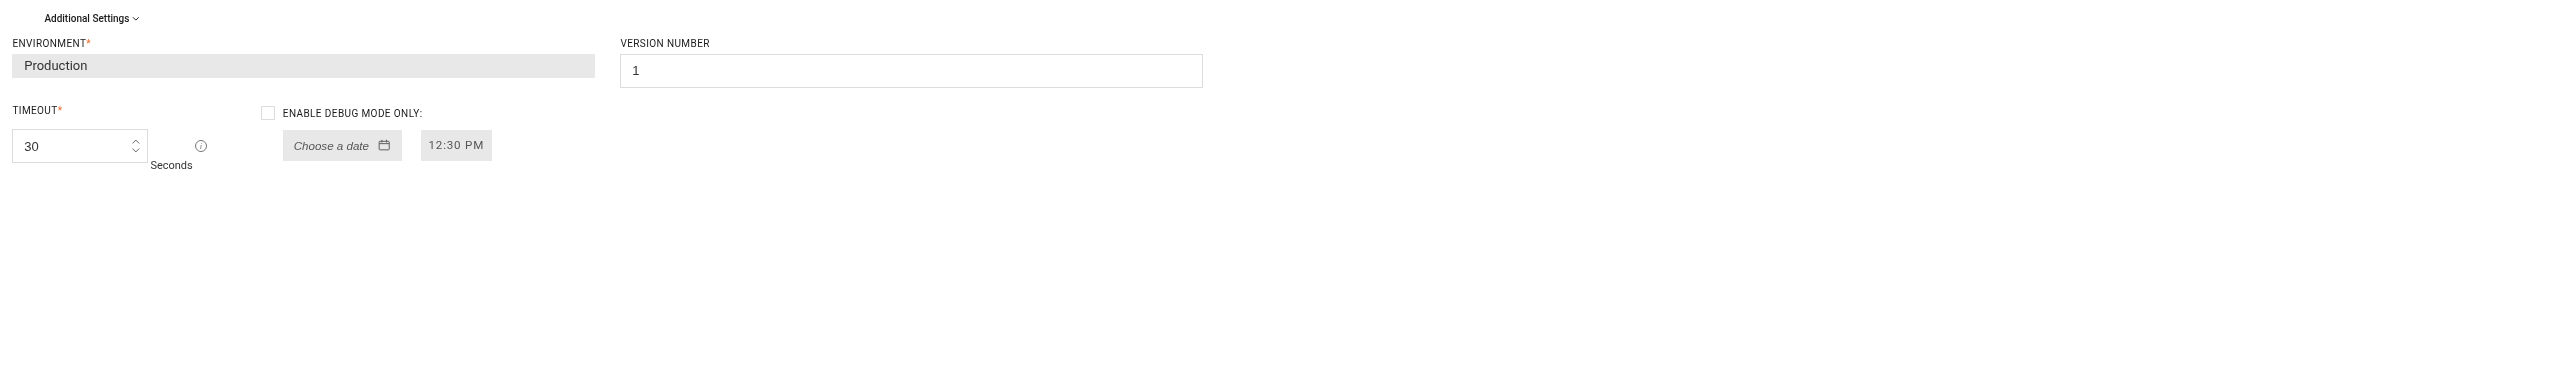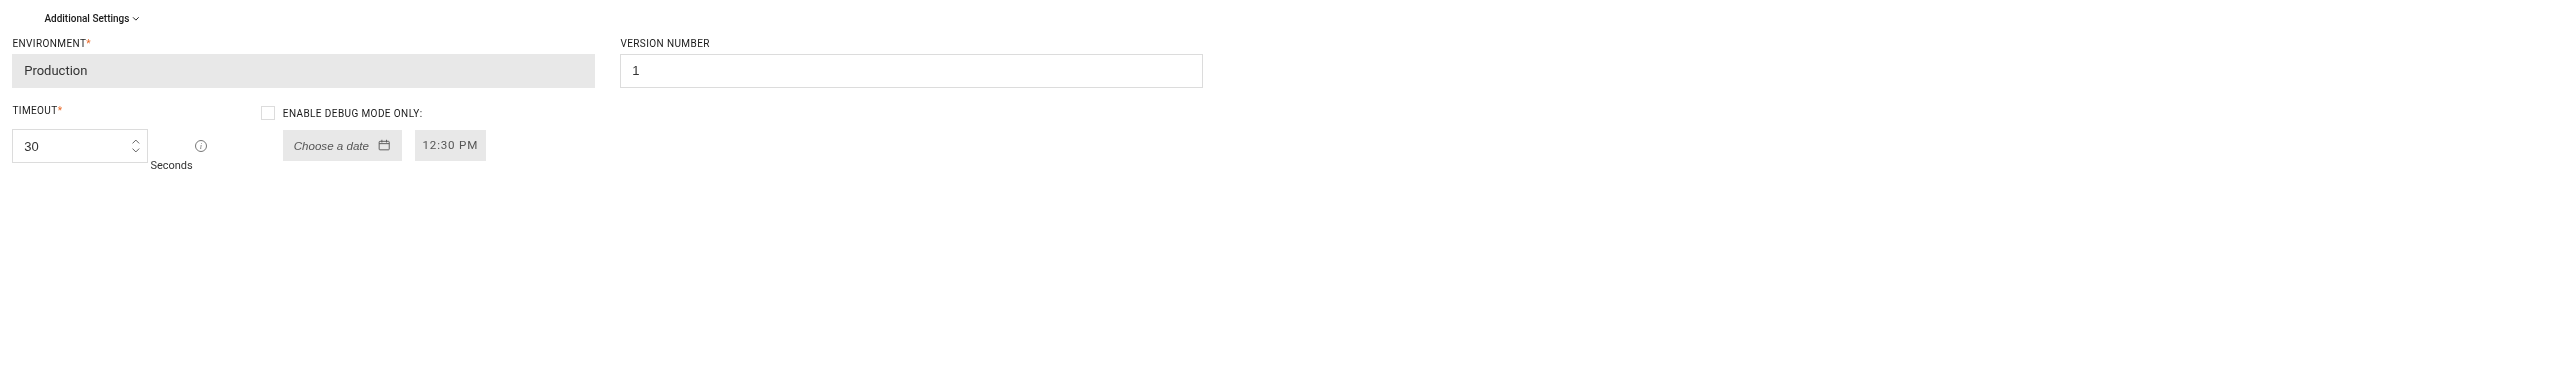--- a/index.html
+++ b/index.html
@@ -53,21 +53,21 @@
       letter-spacing: 0.4px;
       color: #1a1a1a;
       text-transform: uppercase;
     }
     .required {
       color: #e96a29;
     }
     .readonly-input {
       background: #e8e8e8;
       border: 0.8px solid #e8e8e8;
-      height: 34px;
+      height: 24px;
       display: flex;
       align-items: center;
       padding: 0 10.8px;
       font-size: 13px;
       color: #333;
     }
     .text-input {
       border: 0.8px solid #dcdcdc;
       height: 34px;
       padding: 0 10.8px;
@@ -185,21 +185,21 @@
       width: 10.8px;
       height: 9.3px;
     }
     .checkbox-label {
       font-size: 10px;
       letter-spacing: 0.4px;
       color: #1a1a1a;
     }
     .debug-controls {
       display: flex;
-      gap: 13px;
+      gap: 19px;
       margin-left: 21.7px;
     }
     .date-btn {
       background: #e8e8e8;
       border: none;
       height: 31px;
       display: flex;
       align-items: center;
       padding: 0 10.8px;
       gap: 9.3px;

